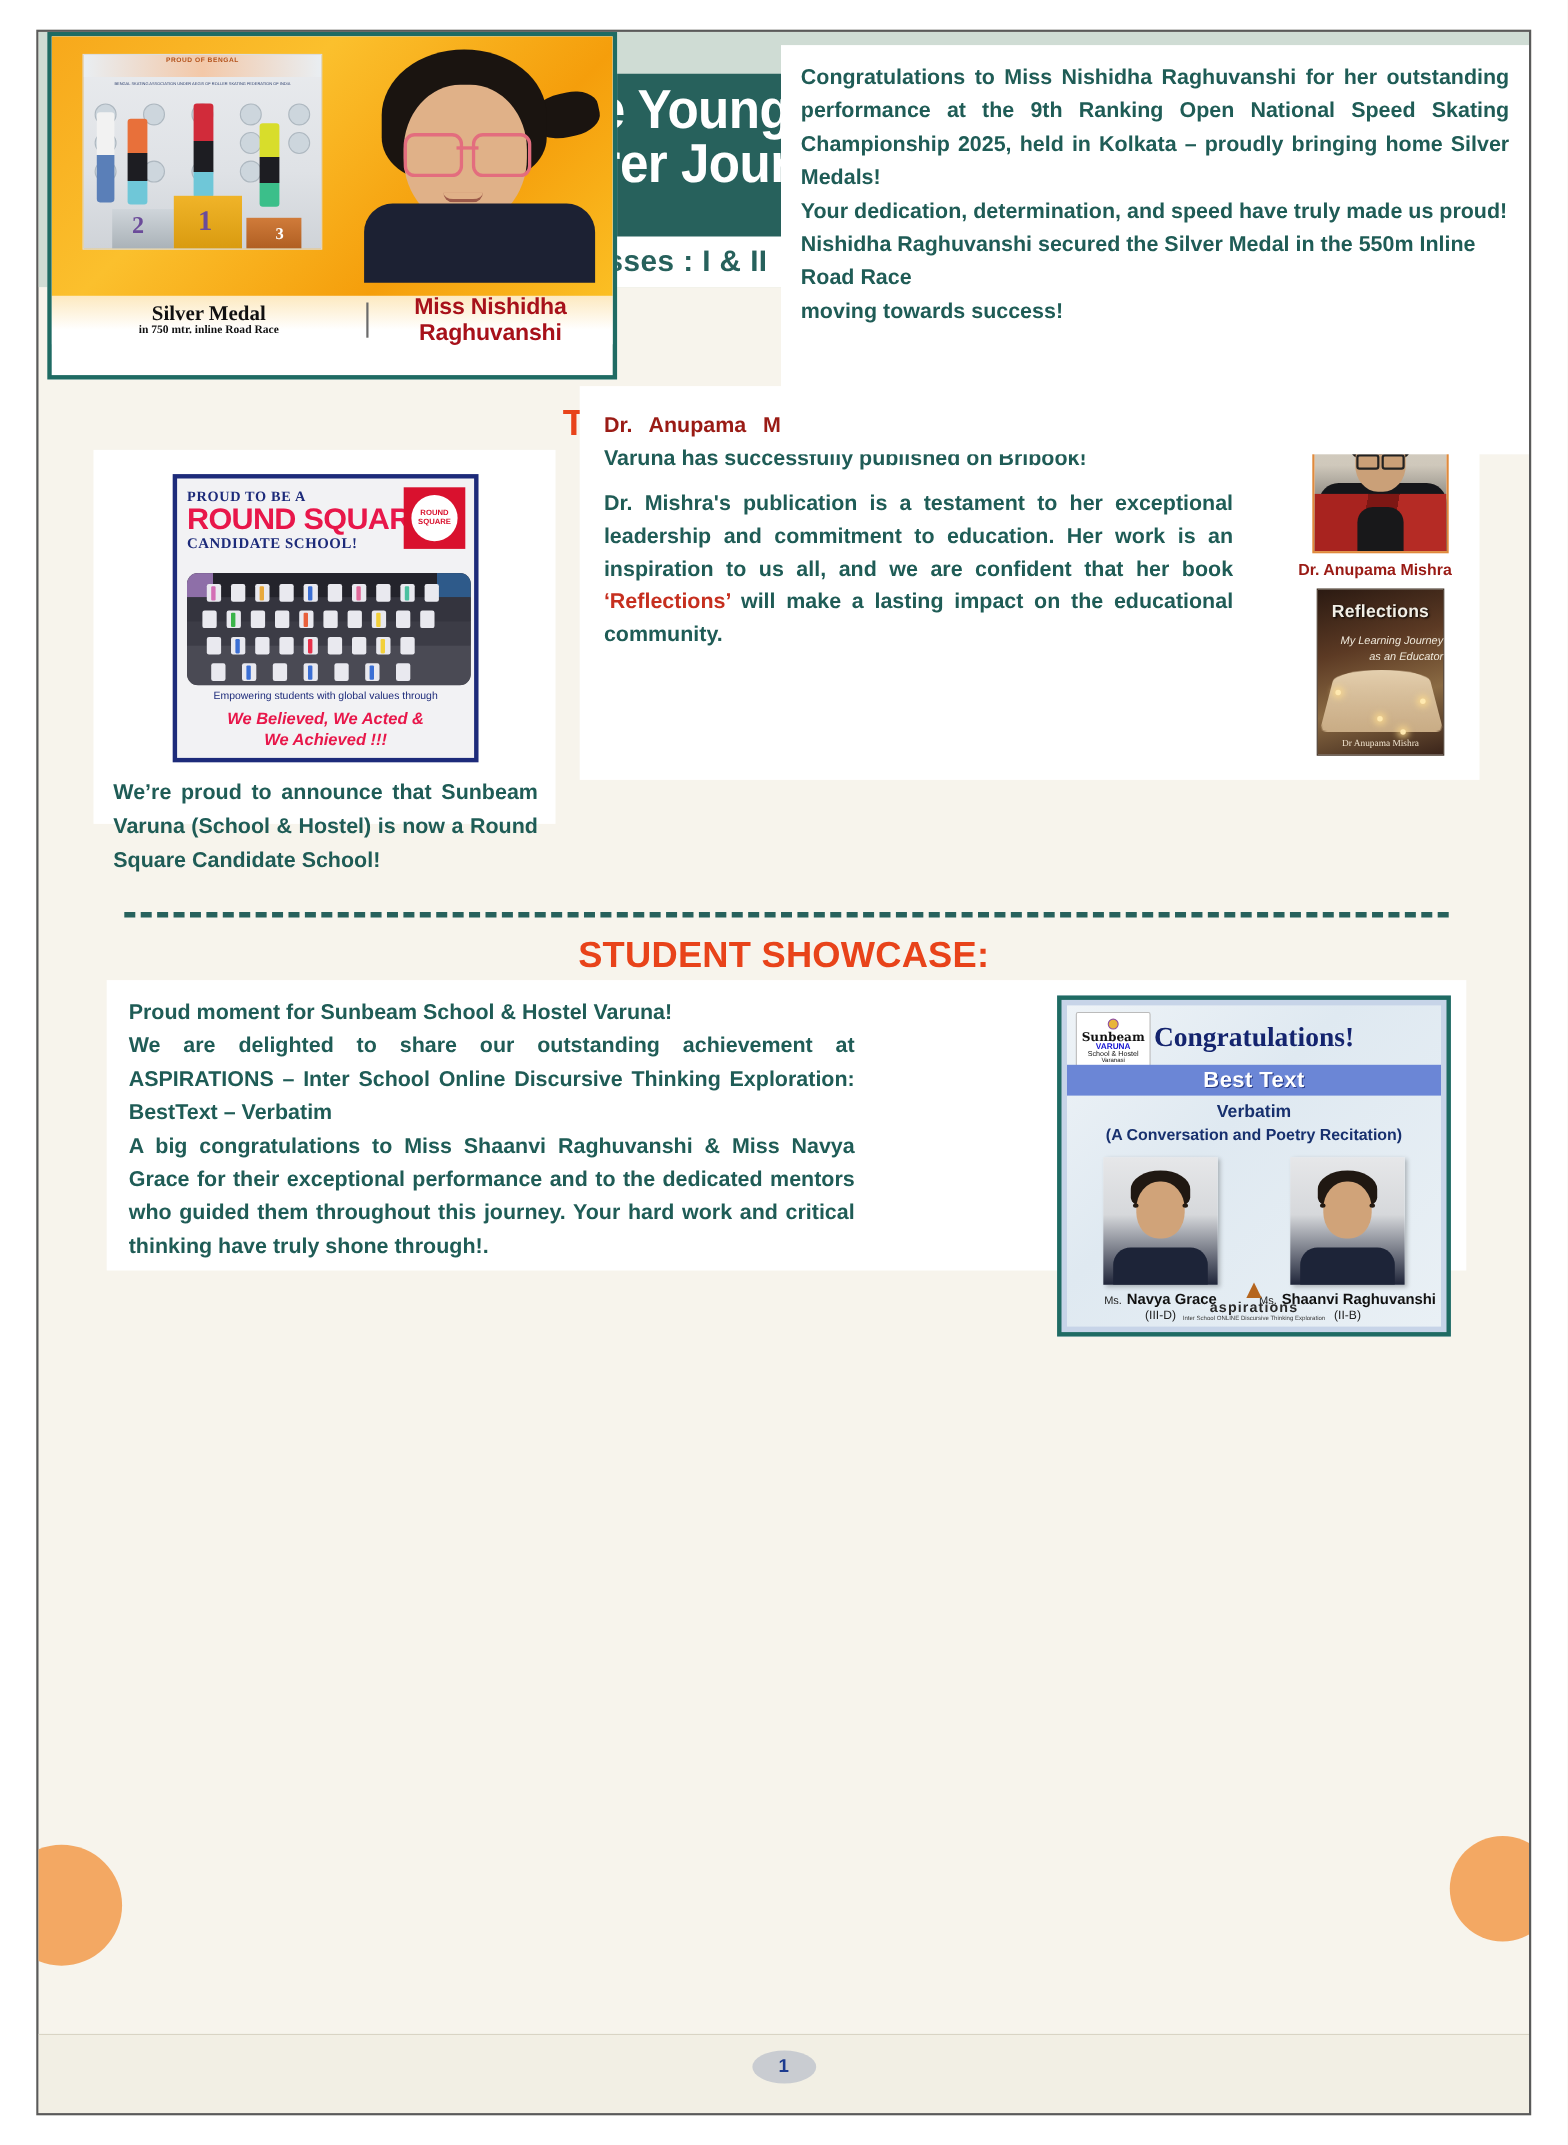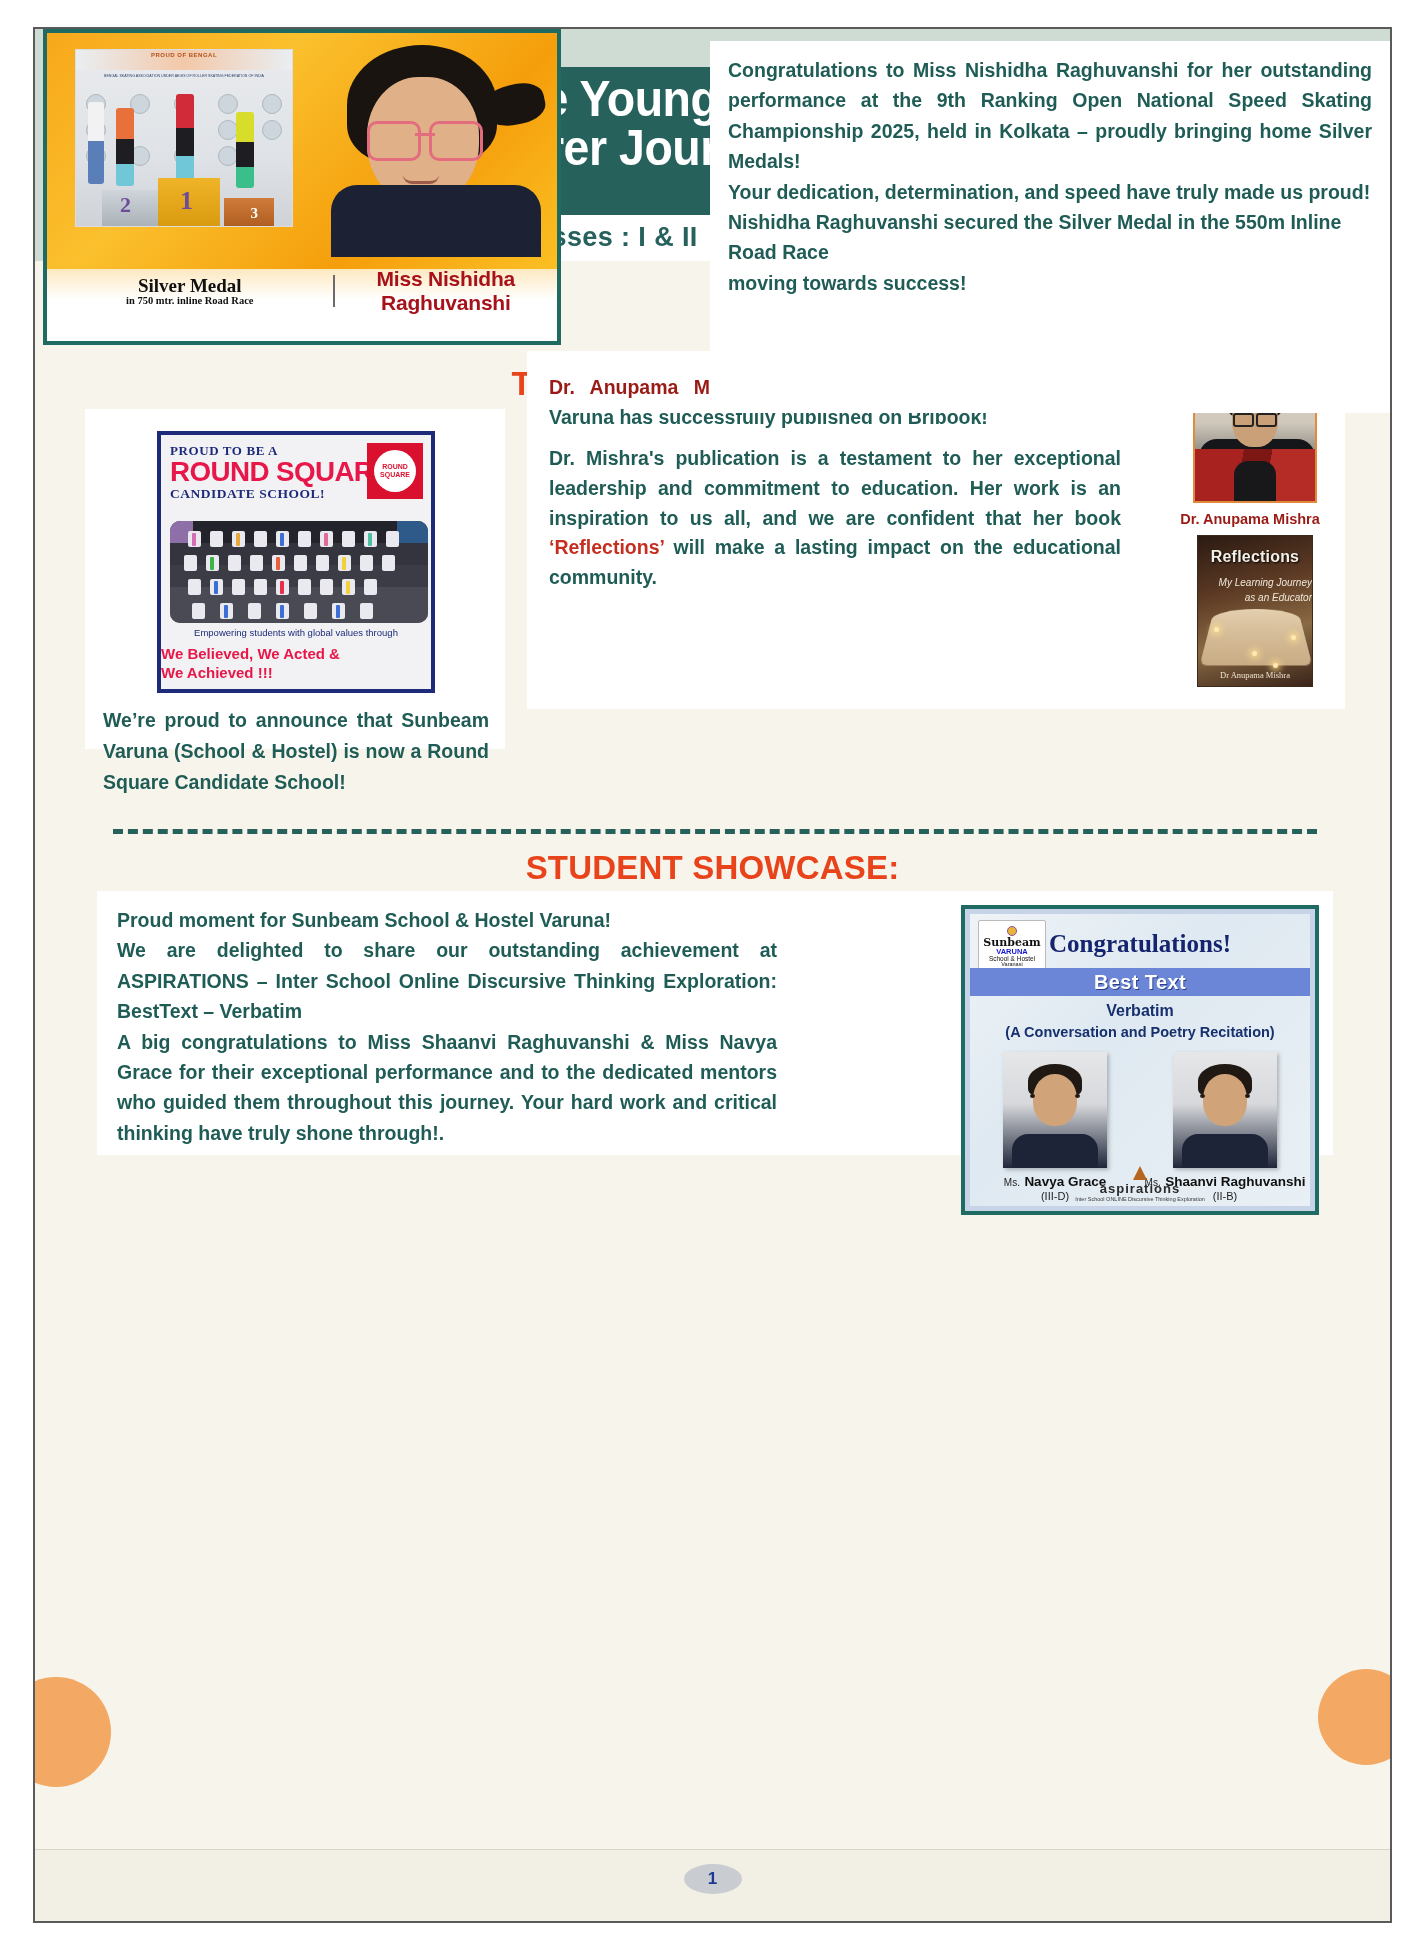--- a/index.html
+++ b/index.html
@@ -166,21 +166,21 @@
   }
   .rs-photo .pr { position:absolute; left:0; width:100%; height:22px; }
   .rs-photo .st { position:absolute; background:#e9e9ef; border-radius:2px; }
   .rs-photo .sash { position:absolute; width:4px; height:13px; border-radius:1px; }
   .rs-cap {
     position:absolute; left:0; top:192px; width:100%;
     text-align:center; font-size:9.5px; font-weight:400; color:#1d2b7a;
   }
   .rs-red {
     position:absolute; left:0; top:210px; width:100%;
-    font-size:15px; font-weight:700; color:#e8174a; line-height:1.25;
+    text-align:center; font-size:15px; font-weight:700; color:#e8174a; line-height:1.25;font-style:italic;
   }
   .rs-body {
     position: absolute; left: 18px; top: 296px; width: 386px;
     font-size: 19.5px; font-weight: 700; color: #1f5c56; line-height: 1.6;
     text-align: justify;
   }
   #rs-card .rs-body { top: 296px; }
 
   
   #pr-card { left: 492px; top: 322px; width: 818px; height: 358px; }

